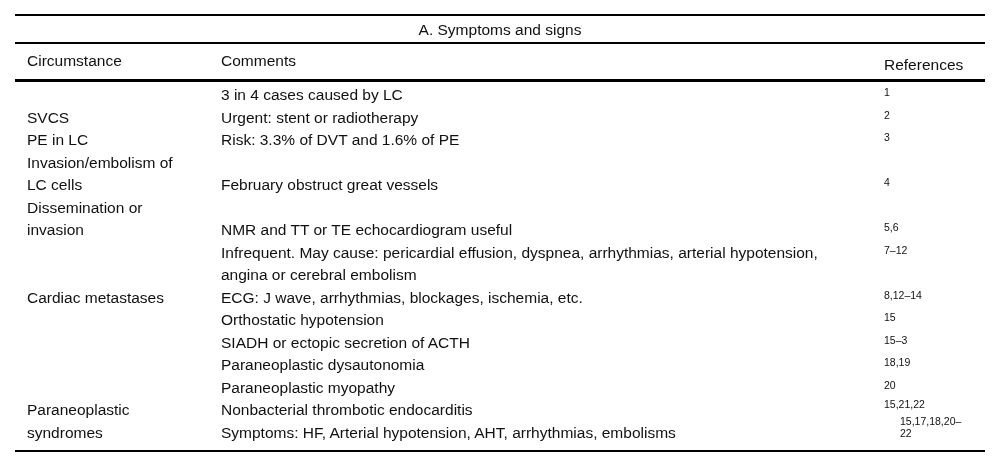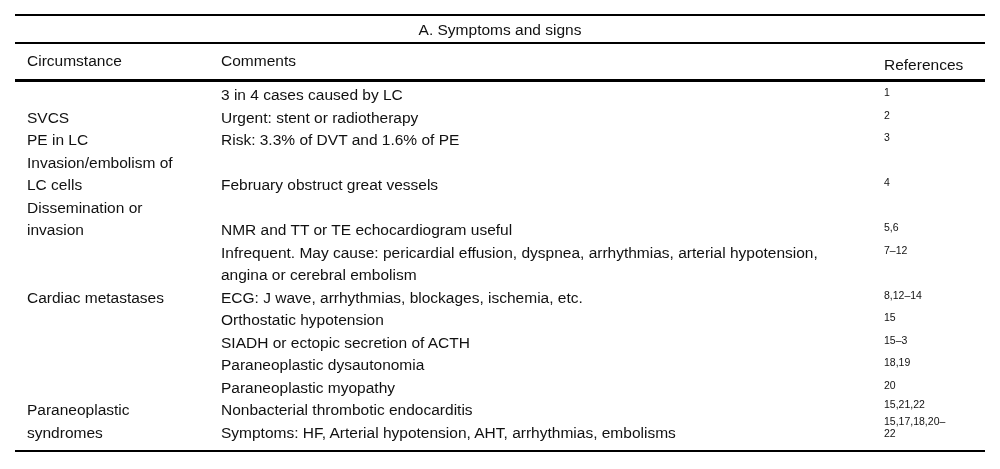--- a/index.html
+++ b/index.html
@@ -70,21 +70,21 @@
     padding-top: 2px;
     white-space: pre-line;
   }
 
   .group { display: flex; align-items: flex-end; }
   .grp-rows { flex: 1; min-width: 0; }
   .c-row { display: flex; align-items: flex-start; }
 
   
   .group:last-child .c-row:nth-child(5) .cell-refs { margin-top: -3px; }
-  .group:last-child .c-row:nth-child(6) .cell-refs { margin-top: -9px; }
+  .group:last-child .c-row:nth-child(6) .cell-refs { margin-top: -9px; margin-left: 16px; }
 </style>
 </head>
 <body>
 
 <div class="page">
   <div class="ptable">
 
     <div class="title-bar">
       <span>A. Symptoms and signs</span>
     </div>

